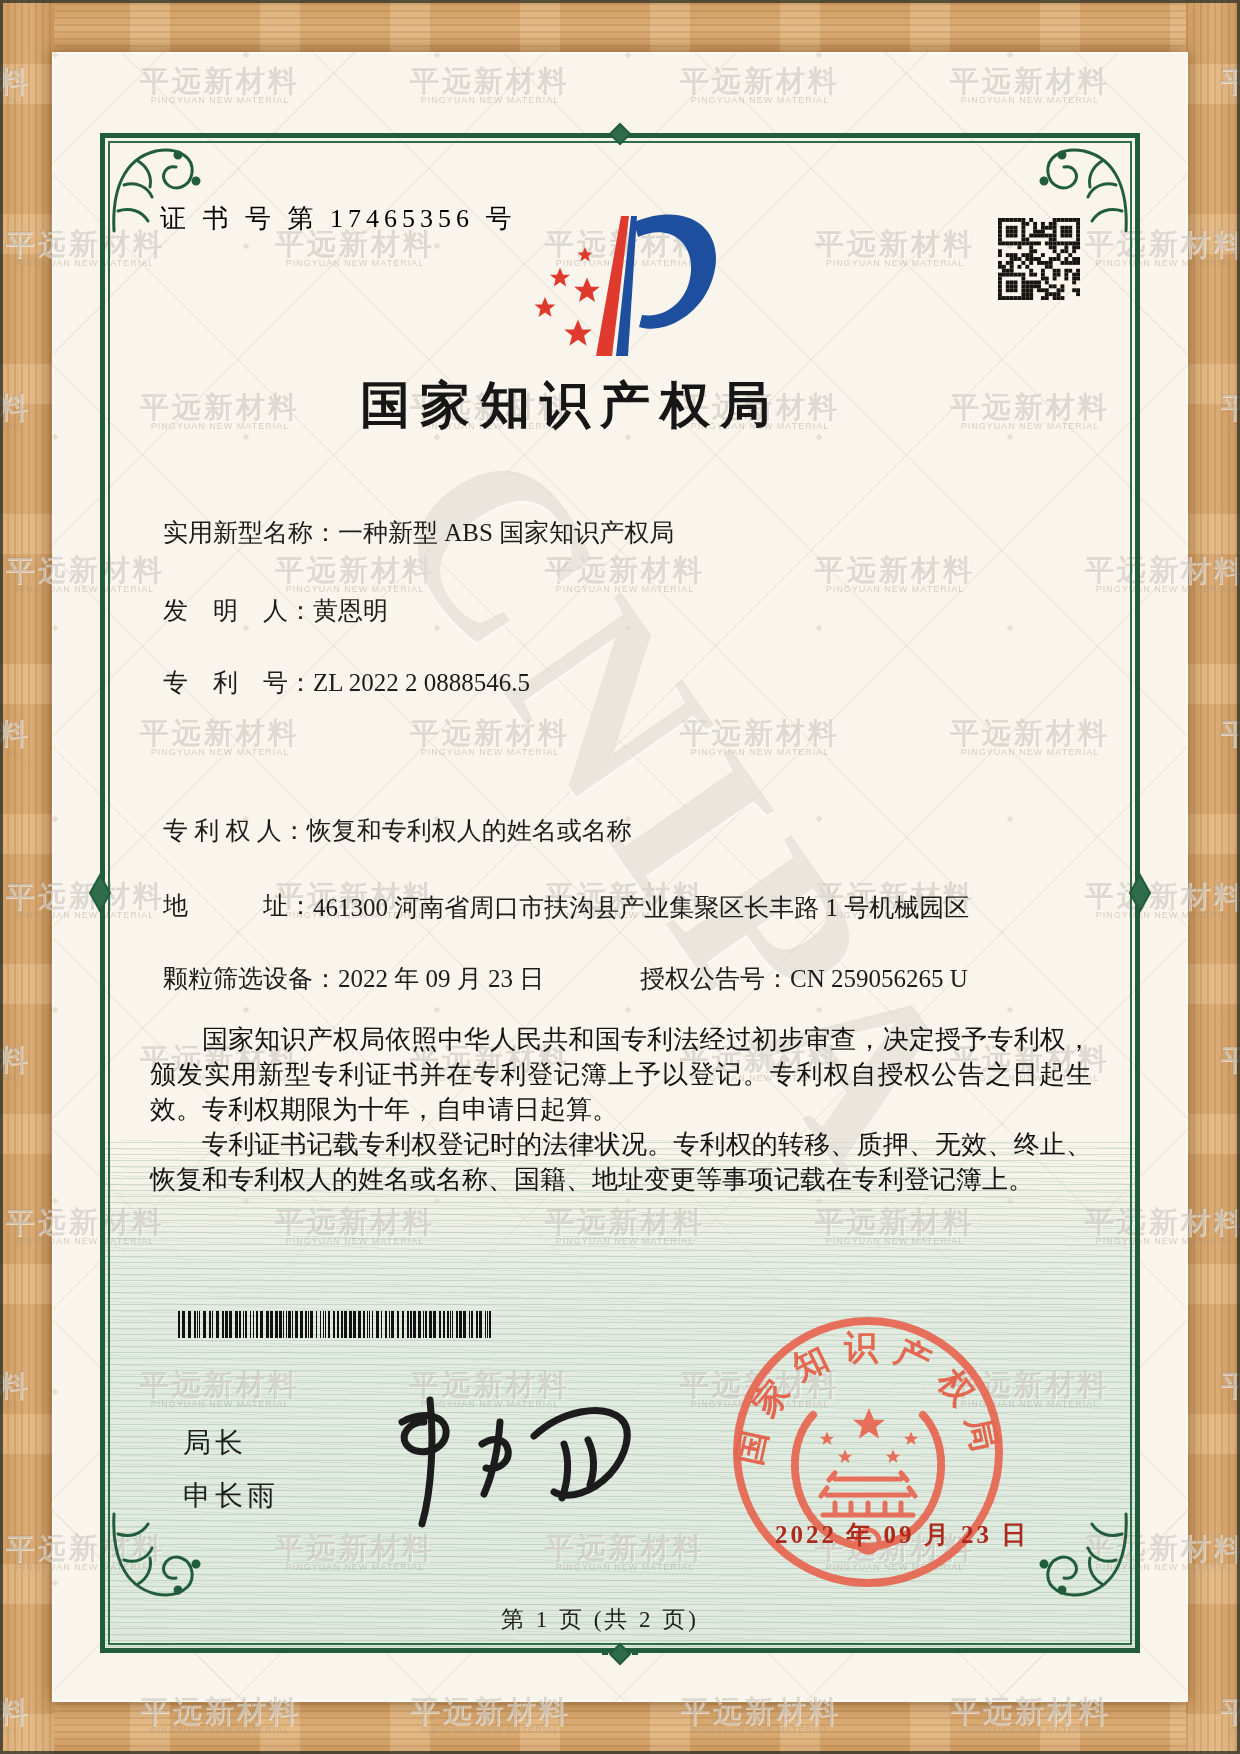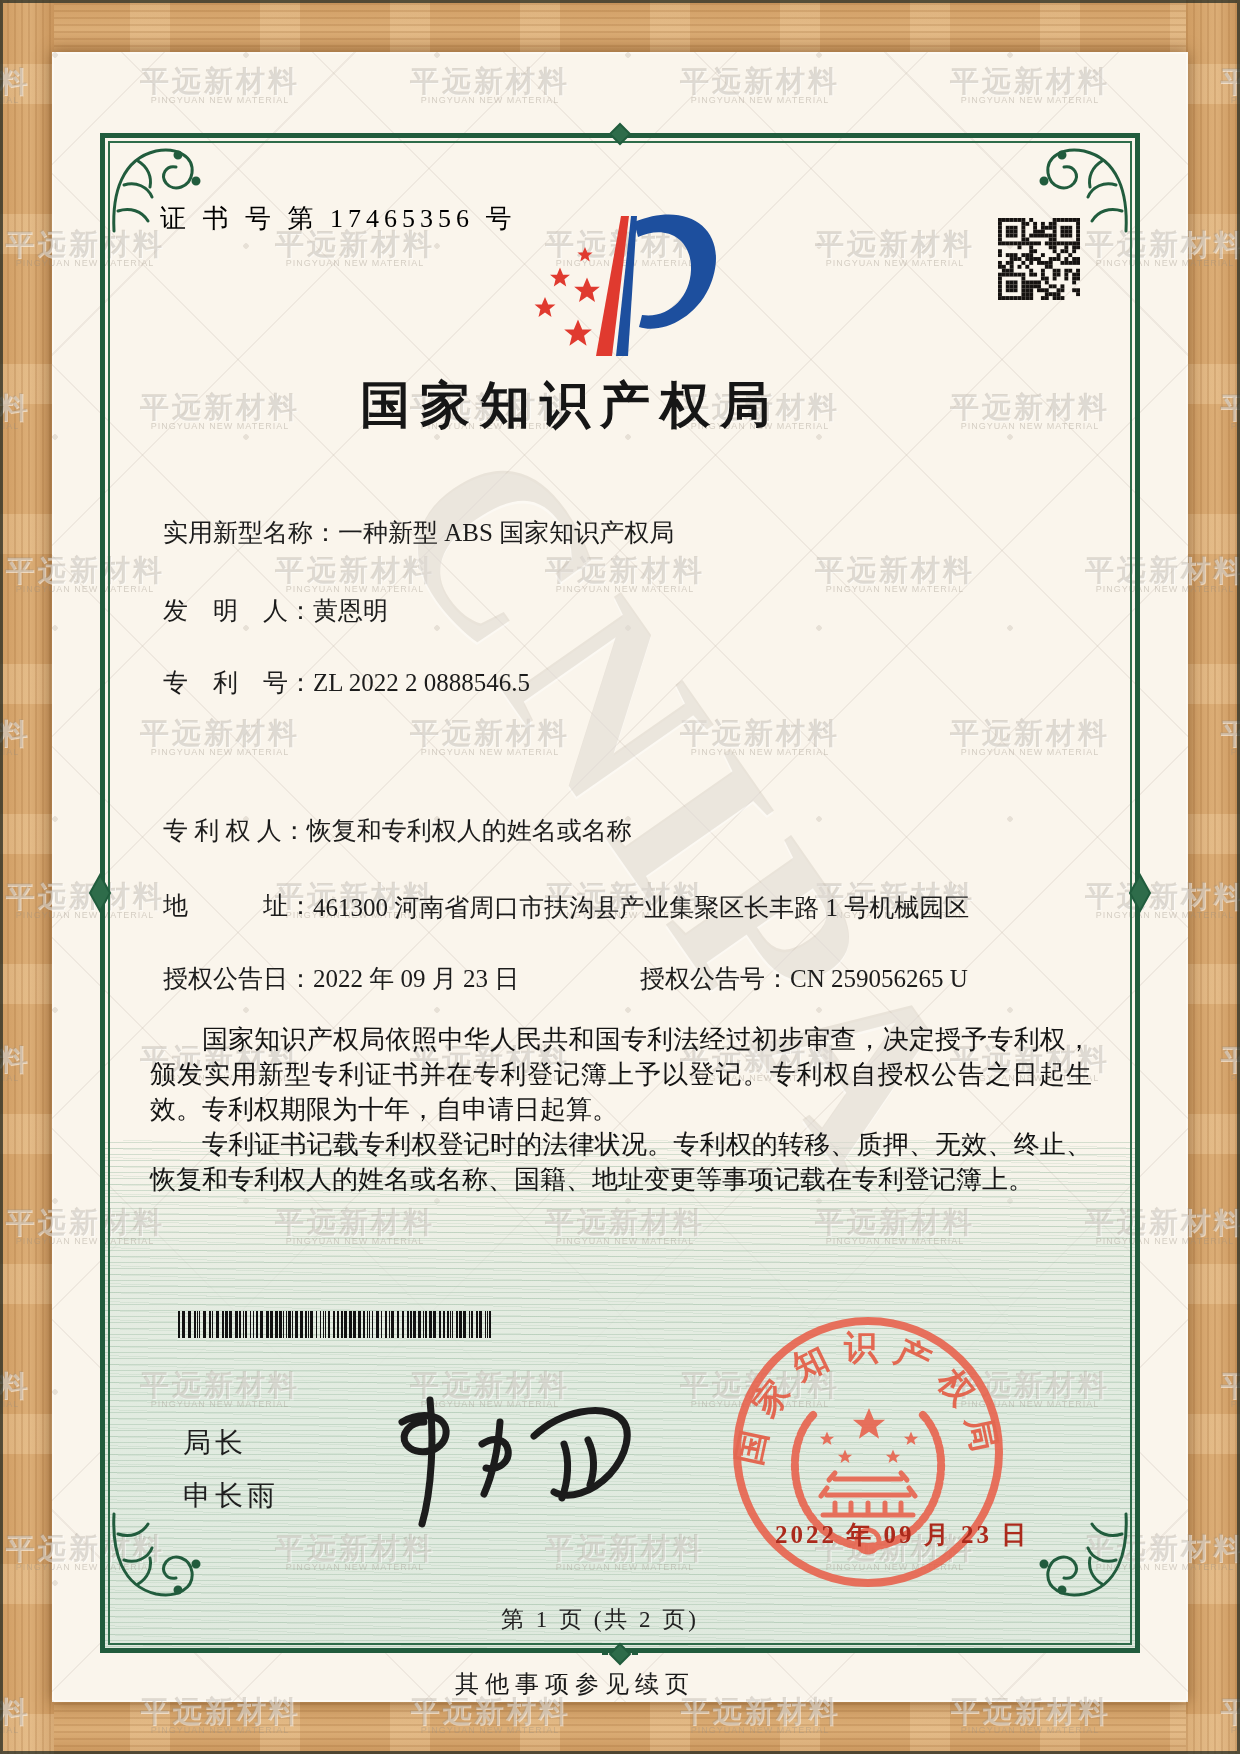--- a/index.html
+++ b/index.html
@@ -665,21 +665,21 @@
   <div class="frow" style="top:666px">
     <span class="lab">专　利　号：</span><span class="val">ZL 2022 2 0888546.5</span>
   </div>
   <div class="frow" style="top:814px">
     <span class="lab">专 利 权 人：</span><span class="val">恢复和专利权人的姓名或名称</span>
   </div>
   <div class="frow" id="f-addr" style="top:889px">
     <span class="lab">地　　　址：</span><span class="val">461300 河南省周口市扶沟县产业集聚区长丰路 1 号机械园区</span>
   </div>
   <div id="grant-row">
-    <span>授权公告日：</span><span>2022 年 09 月 23 日</span>
+    <span>颗粒筛选设备：</span><span>2022 年 09 月 23 日</span>
     <span class="gno"><span>授权公告号：</span><span>CN 259056265 U</span></span>
   </div>
 
   <div class="abs" id="body-text">
     <p>国家知识产权局依照中华人民共和国专利法经过初步审查，决定授予专利权，颁发实用新型专利证书并在专利登记簿上予以登记。专利权自授权公告之日起生效。专利权期限为十年，自申请日起算。</p>
     <p>专利证书记载专利权登记时的法律状况。专利权的转移、质押、无效、终止、恢复和专利权人的姓名或名称、国籍、地址变更等事项记载在专利登记簿上。</p>
   </div>
 
   <svg class="abs" id="barcode" width="316" height="27">
       <rect x="0" y="0" width="2" height="27" fill="#111"></rect>
@@ -800,16 +800,15 @@
         <path d="M100,208 L190,208"></path>
         <path d="M145,240 C104,238 74,206 72,162 C71,140 78,120 92,106" stroke-width="8" stroke-dasharray="5 4"></path>
         <path d="M145,240 C186,238 216,206 218,162 C219,140 212,120 198,106" stroke-width="8" stroke-dasharray="5 4"></path>
         <circle cx="145" cy="234" r="11" stroke-width="5" stroke-dasharray="3 2"></circle>
       </g>
     </g>
   </svg>
   <div class="abs" id="seal-date">2022 年 09 月 23 日</div>
 
   <div class="abs" id="page-no">第 1 页 (共 2 页)</div>
-  <div id="cont-note">其他事项参见续页</div>
 
   <div id="frame-edge"></div>
 </div>
 
 </body></html>

